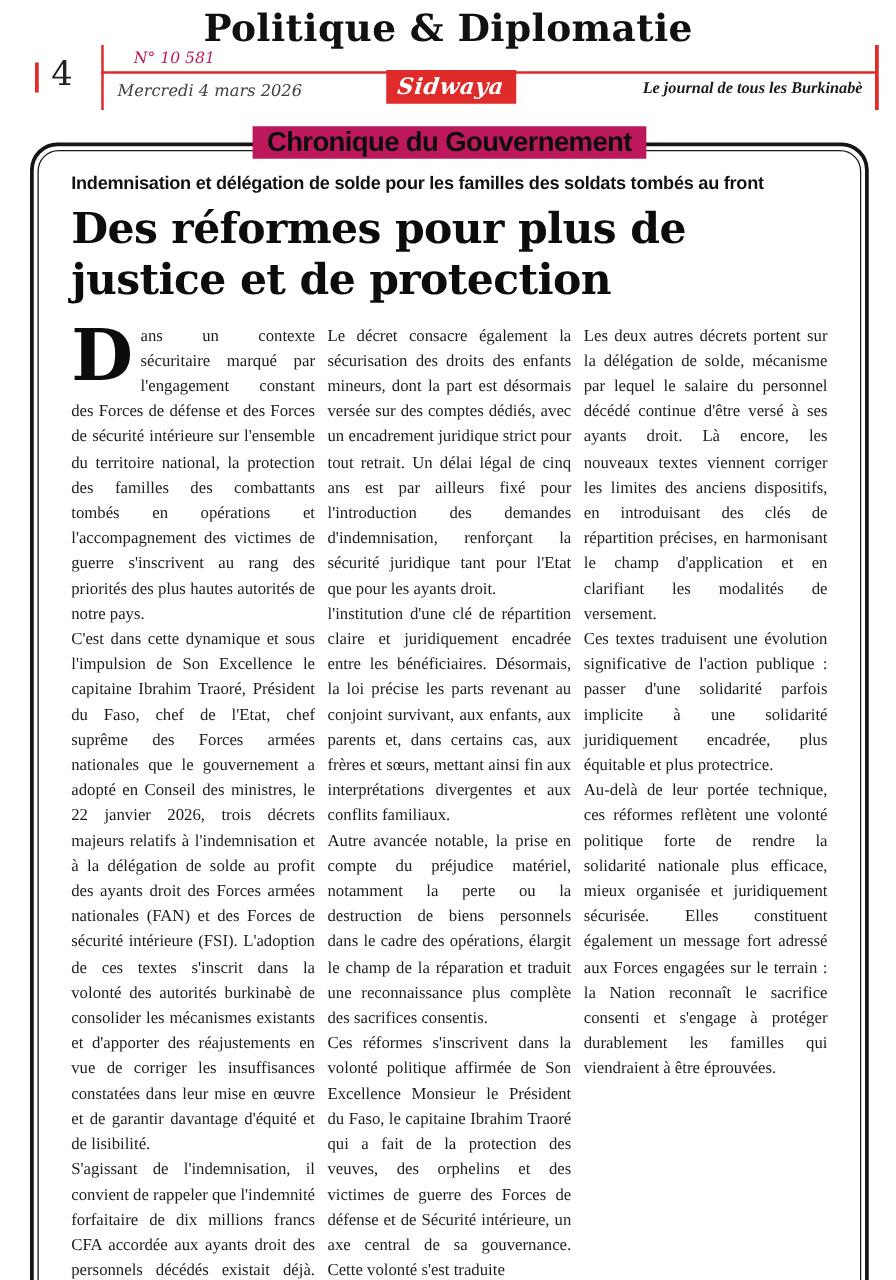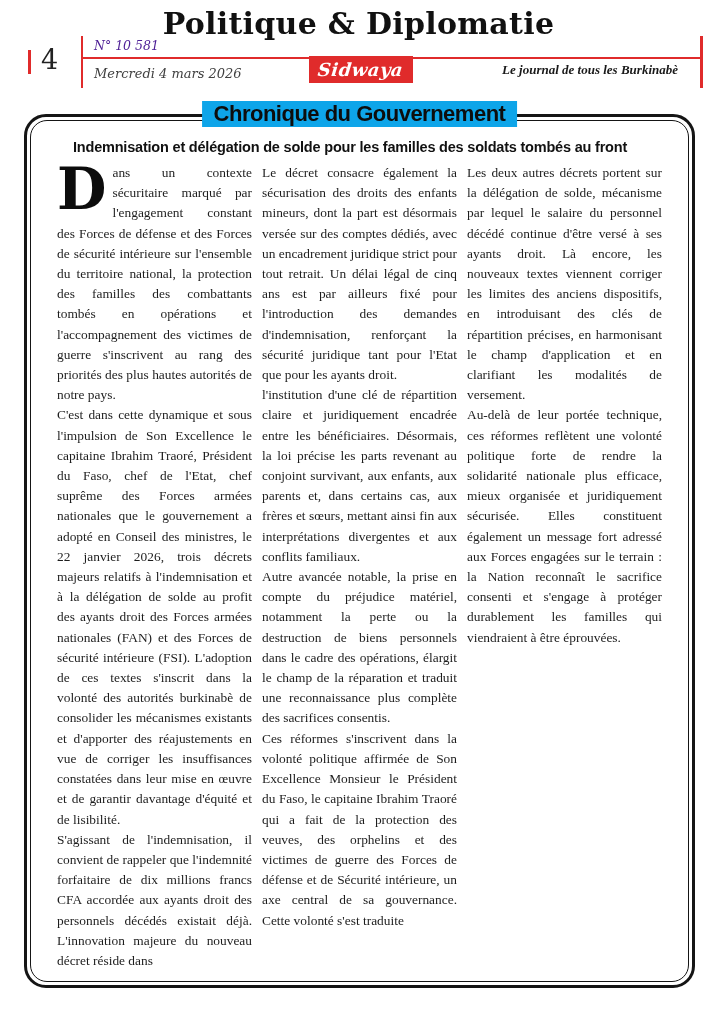--- a/index.html
+++ b/index.html
@@ -29,69 +29,69 @@
   }
   .red-tick{position:absolute;left:28px;top:50px;width:3px;height:24px;background:var(--accent-red);}
   .page-number{
     position:absolute;left:41px;top:44px;
     font-family:"DejaVu Serif",serif;font-size:27px;color:#222;
   }
   .red-vline{position:absolute;left:81px;top:36px;width:2px;height:52px;background:var(--accent-red);}
   .red-hline{position:absolute;left:81px;top:57px;width:621px;height:2px;background:var(--accent-red);}
   .red-rbar{position:absolute;left:700px;top:36px;width:3px;height:52px;background:var(--accent-red);}
   .edition-number{
-    position:absolute;left:94px;top:38px;
-    font-style:italic;font-size:12.5px;font-family:"DejaVu Serif",serif;color:#4c1d95;
+    position:absolute;left:107px;top:38px;
+    font-style:italic;font-size:12.5px;font-family:"DejaVu Serif",serif;color:#be185d;
   }
   .date-line{
     position:absolute;left:94px;top:66px;
     font-style:italic;font-size:13px;font-family:"DejaVu Serif",serif;color:#404040;
   }
   .logo{
     position:absolute;left:309px;top:56px;width:104px;height:27px;
     background:var(--accent-red);
     display:flex;align-items:center;justify-content:center;
     z-index:2;
   }
   .logo-text{
     color:#fff;font-family:"DejaVu Serif",serif;
     font-style:italic;font-weight:700;font-size:18px;letter-spacing:.5px;
     transform:skewX(-6deg);
   }
   .tagline{
-    position:absolute;right:39px;top:62px;
+    position:absolute;right:27px;top:62px;
     font-family:"Liberation Serif",serif;
     font-style:italic;font-weight:700;font-size:13px;color:#1a1a1a;
   }
   
   .article-box{
     position:relative;
     margin:26px 22px 0 24px;
     border:3px solid var(--ink);
     border-radius:22px;
     padding:3px;
     background:#fff;
   }
   .article-box-inner{
     border:1px solid var(--ink);
     border-radius:17px;
     padding:16px 26px 10px 26px;
   }
   .rubric{
     position:absolute;top:-16px;left:50%;transform:translateX(-50%);
-    background:#0ea5e9;padding:0 12px;
+    background:#be185d;padding:0 12px;
     font-family:"Liberation Sans",sans-serif;
     font-weight:700;font-size:22px;letter-spacing:-.5px;
     white-space:nowrap;color:#0d0d0d;
     z-index:3;
   }
   .kicker{
     font-family:"Liberation Sans",sans-serif;
     font-weight:700;font-size:14.5px;letter-spacing:-.2px;
-    color:#111;margin:2px 0 8px 16px;
+    color:#111;margin:2px 0 8px 0;
   }
   .headline{
     font-family:"DejaVu Serif",serif;
     font-weight:700;font-size:34px;line-height:1.2;letter-spacing:-.5px;
     color:#0c0c0c;max-width:600px;margin:0 0 14px 0;
   }
   .columns{display:flex;gap:10px;}
   .col{flex:1;min-width:0;}
   .body-p{
     margin:0;
@@ -121,32 +121,34 @@
   <div class="logo">
     <span class="logo-text">Sidwaya</span>
   </div>
   <div class="tagline">Le journal de tous les Burkinabè</div>
 </div>
 
 <div class="article-box">
   <div class="rubric">Chronique du Gouvernement</div>
   <div class="article-box-inner">
     <div class="kicker">Indemnisation et délégation de solde pour les familles des soldats tombés au front</div>
+    <h1 class="headline">Des réformes pour plus de justice et de protection</h1>
     <div class="columns">
       <div class="col">
         <p class="body-p"><span class="dropcap">D</span><span>ans un contexte sécuritaire marqué par l'engagement constant des Forces de défense et des Forces de sécurité intérieure sur l'ensemble du territoire national, la protection des familles des combattants tombés en opérations et l'accompagnement des victimes de guerre s'inscrivent au rang des priorités des plus hautes autorités de notre pays.</span></p>
         <p class="body-p">C'est dans cette dynamique et sous l'impulsion de Son Excellence le capitaine Ibrahim Traoré, Président du Faso, chef de l'Etat, chef suprême des Forces armées nationales que le gouvernement a adopté en Conseil des ministres, le 22 janvier 2026, trois décrets majeurs relatifs à l'indemnisation et à la délégation de solde au profit des ayants droit des Forces armées nationales (FAN) et des Forces de sécurité intérieure (FSI). L'adoption de ces textes s'inscrit dans la volonté des autorités burkinabè de consolider les mécanismes existants et d'apporter des réajustements en vue de corriger les insuffisances constatées dans leur mise en œuvre et de garantir davantage d'équité et de lisibilité.</p>
         <p class="body-p">S'agissant de l'indemnisation, il convient de rappeler que l'indemnité forfaitaire de dix millions francs CFA accordée aux ayants droit des personnels décédés existait déjà. L'innovation majeure du nouveau décret réside dans</p>
       </div>
       <div class="col">
         <p class="body-p">Le décret consacre également la sécurisation des droits des enfants mineurs, dont la part est désormais versée sur des comptes dédiés, avec un encadrement juridique strict pour tout retrait. Un délai légal de cinq ans est par ailleurs fixé pour l'introduction des demandes d'indemnisation, renforçant la sécurité juridique tant pour l'Etat que pour les ayants droit.</p>
         <p class="body-p">l'institution d'une clé de répartition claire et juridiquement encadrée entre les bénéficiaires. Désormais, la loi précise les parts revenant au conjoint survivant, aux enfants, aux parents et, dans certains cas, aux frères et sœurs, mettant ainsi fin aux interprétations divergentes et aux conflits familiaux.</p>
         <p class="body-p">Autre avancée notable, la prise en compte du préjudice matériel, notamment la perte ou la destruction de biens personnels dans le cadre des opérations, élargit le champ de la réparation et traduit une reconnaissance plus complète des sacrifices consentis.</p>
         <p class="body-p">Ces réformes s'inscrivent dans la volonté politique affirmée de Son Excellence Monsieur le Président du Faso, le capitaine Ibrahim Traoré qui a fait de la protection des veuves, des orphelins et des victimes de guerre des Forces de défense et de Sécurité intérieure, un axe central de sa gouvernance. Cette volonté s'est traduite</p>
       </div>
       <div class="col">
         <p class="body-p">Les deux autres décrets portent sur la délégation de solde, mécanisme par lequel le salaire du personnel décédé continue d'être versé à ses ayants droit. Là encore, les nouveaux textes viennent corriger les limites des anciens dispositifs, en introduisant des clés de répartition précises, en harmonisant le champ d'application et en clarifiant les modalités de versement.</p>
+        <p class="body-p">Ces textes traduisent une évolution significative de l'action publique : passer d'une solidarité parfois implicite à une solidarité juridiquement encadrée, plus équitable et plus protectrice.</p>
         <p class="body-p">Au-delà de leur portée technique, ces réformes reflètent une volonté politique forte de rendre la solidarité nationale plus efficace, mieux organisée et juridiquement sécurisée. Elles constituent également un message fort adressé aux Forces engagées sur le terrain : la Nation reconnaît le sacrifice consenti et s'engage à protéger durablement les familles qui viendraient à être éprouvées.</p>
 
       </div>
     </div>
   </div>
 </div>
 
 </body></html>

